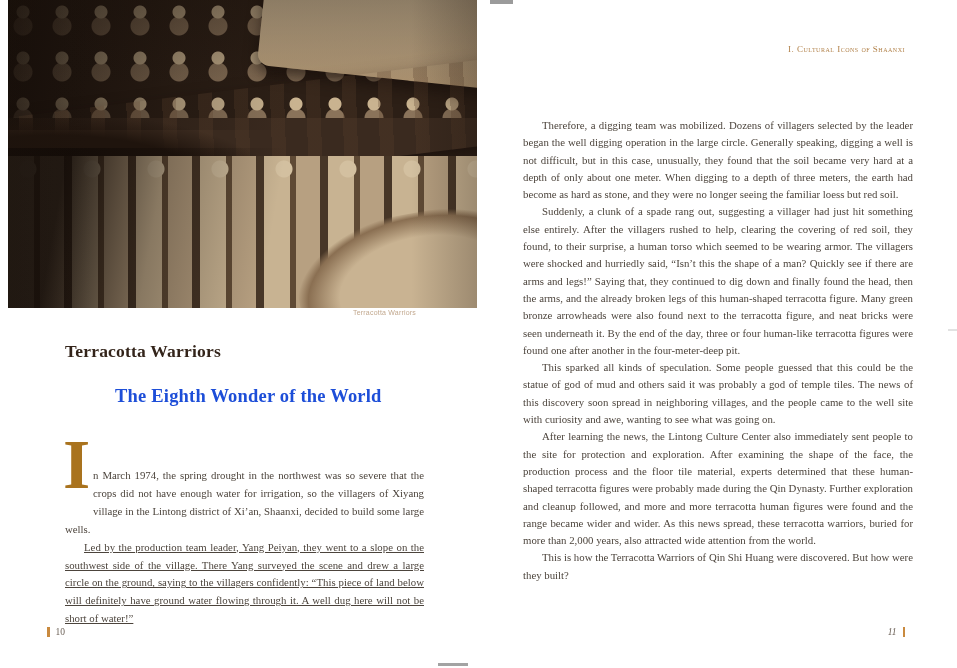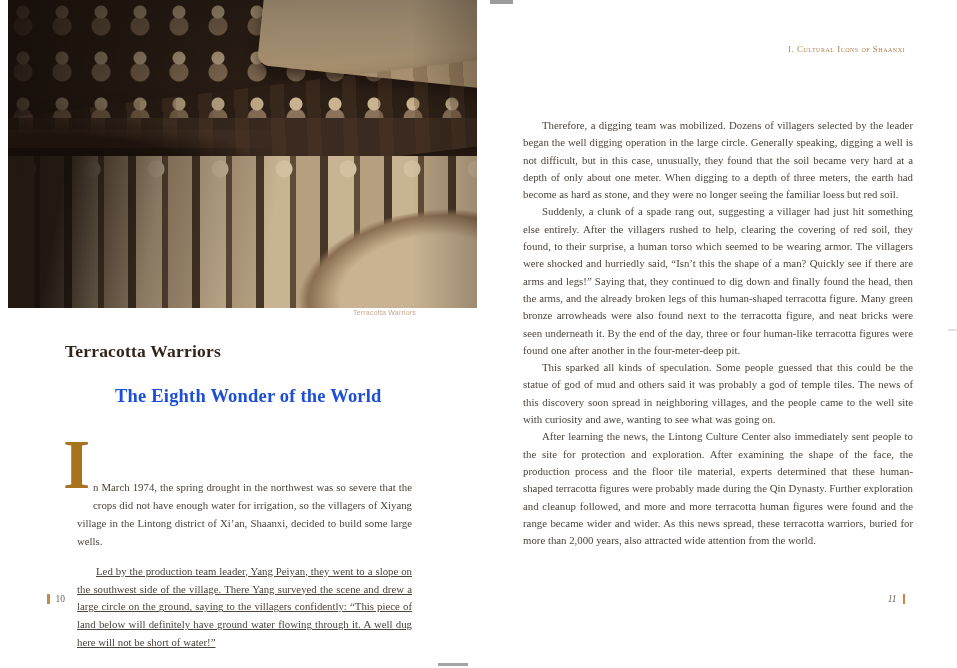--- a/index.html
+++ b/index.html
@@ -39,32 +39,32 @@
 
   
   .photo-caption{position:absolute;left:353px;top:309px;width:72px;
     font-family:"Liberation Sans", sans-serif;font-size:7px;color:#c2a88e;letter-spacing:.2px;}
   .lp-title{position:absolute;left:65px;top:341px;font-size:17.5px;font-weight:bold;color:#33241a;letter-spacing:.2px;}
   .lp-subtitle{position:absolute;left:115px;top:386px;font-size:18.5px;font-weight:bold;color:#1d4ed8;letter-spacing:.2px;}
   .lp-body{position:absolute;left:65px;top:467px;width:359px;text-align:justify;
     font-size:10.8px;line-height:17.9px;}
   .dc-spacer{float:left;width:28px;height:36px;}
   .dropcap{position:absolute;left:-2px;top:-37px;font-size:70px;line-height:1;font-weight:bold;color:#a9731e;}
-  .lp-body p{margin:12px;}
+  .lp-body p{margin:0;}
   .lp-body p.indent{text-indent:19px;text-decoration:underline;}
 
   
   .rp-header{position:absolute;right:52px;top:44px;font-size:9px;color:#b2824a;
     font-variant:small-caps;letter-spacing:.5px;}
   .rp-body{position:absolute;left:523px;top:80px;width:390px;text-align:justify;
     font-size:10.8px;line-height:17.3px;margin-top:37px;}
   .rp-body p{margin:0;text-indent:19px;}
 
   
-  .folio{position:absolute;top:594px;display:flex;align-items:center;gap:6px;}
+  .folio{position:absolute;top:627px;display:flex;align-items:center;gap:6px;}
   .folio-left{left:47px;}
   .folio-right{right:52px;font-style:italic;}
   .folio-bar{width:2.5px;height:10px;background:#c98a3f;}
   .folio-num{font-size:9.5px;color:#6d6258;}
 
   
   .tab-top{position:absolute;left:490px;top:0;width:23px;height:4px;background:#9b9b9b;}
   .scroll-bottom{position:absolute;left:438px;top:663px;width:30px;height:3px;background:#a3a3a3;}
   .dash-right{position:absolute;left:948px;top:329px;width:9px;height:2px;background:#e2e2e2;}
 </style>
@@ -107,20 +107,21 @@
 
   <div>
 
     <div class="rp-header">I. Cultural Icons of Shaanxi</div>
 
     <div class="rp-body">
       <p>Therefore, a digging team was mobilized. Dozens of villagers selected by the leader began the well digging operation in the large circle. Generally speaking, digging a well is not difficult, but in this case, unusually, they found that the soil became very hard at a depth of only about one meter. When digging to a depth of three meters, the earth had become as hard as stone, and they were no longer seeing the familiar loess but red soil.</p>
       <p>Suddenly, a clunk of a spade rang out, suggesting a villager had just hit something else entirely. After the villagers rushed to help, clearing the covering of red soil, they found, to their surprise, a human torso which seemed to be wearing armor. The villagers were shocked and hurriedly said, “Isn’t this the shape of a man? Quickly see if there are arms and legs!” Saying that, they continued to dig down and finally found the head, then the arms, and the already broken legs of this human-shaped terracotta figure. Many green bronze arrowheads were also found next to the terracotta figure, and neat bricks were seen underneath it. By the end of the day, three or four human-like terracotta figures were found one after another in the four-meter-deep pit.</p>
       <p>This sparked all kinds of speculation. Some people guessed that this could be the statue of god of mud and others said it was probably a god of temple tiles. The news of this discovery soon spread in neighboring villages, and the people came to the well site with curiosity and awe, wanting to see what was going on.</p>
       <p>After learning the news, the Lintong Culture Center also immediately sent people to the site for protection and exploration. After examining the shape of the face, the production process and the floor tile material, experts determined that these human-shaped terracotta figures were probably made during the Qin Dynasty. Further exploration and cleanup followed, and more and more terracotta human figures were found and the range became wider and wider. As this news spread, these terracotta warriors, buried for more than 2,000 years, also attracted wide attention from the world.</p>
+      <p>This is how the Terracotta Warriors of Qin Shi Huang were discovered. But how were they built?</p>
     </div>
 
     <div class="folio folio-right">
       <span class="folio-num">11</span>
       <span class="folio-bar"></span>
     </div>
   </div>
 
   <div class="tab-top"></div>
   <div class="scroll-bottom"></div>

